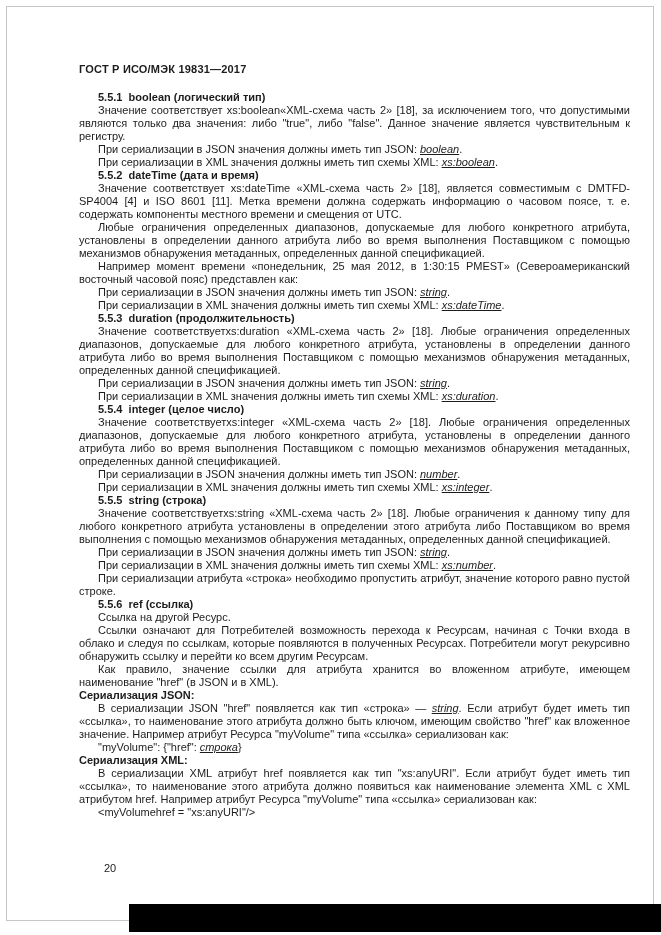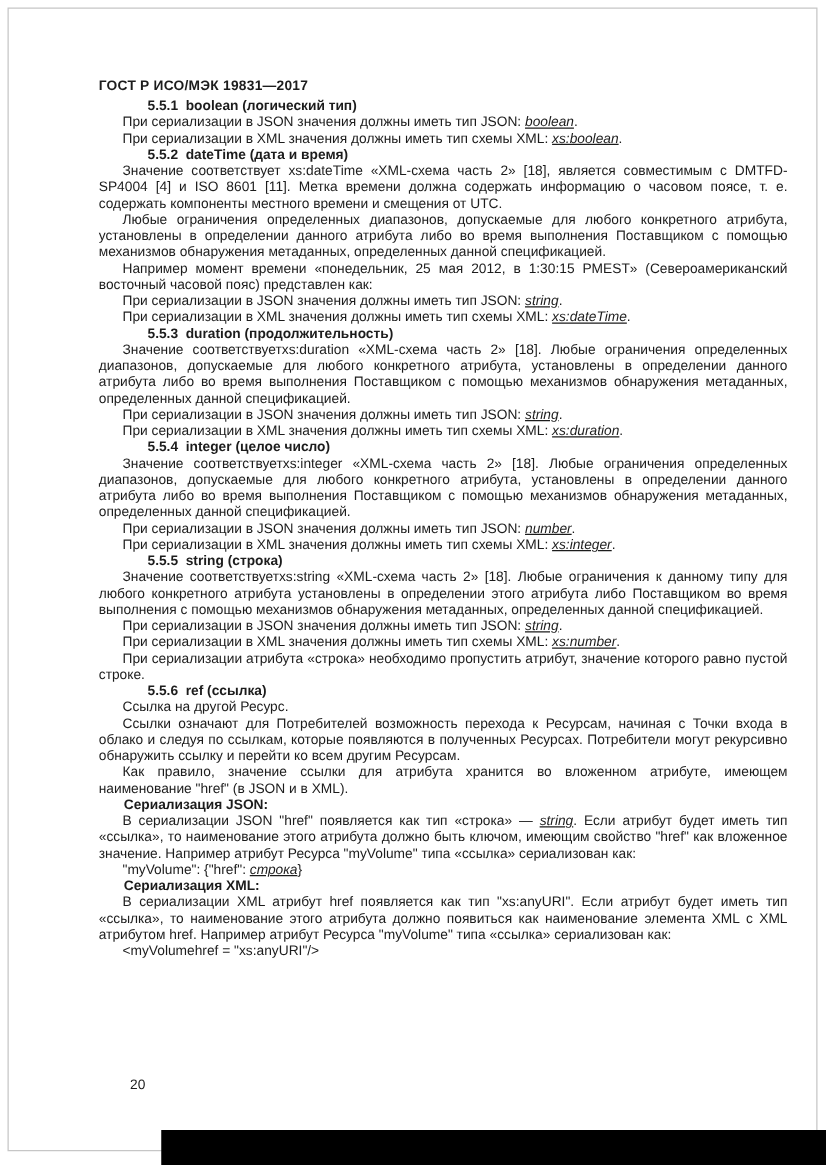--- a/index.html
+++ b/index.html
@@ -21,35 +21,34 @@
     box-sizing: border-box;
   }
   .content {
     position: absolute;
     left: 72px; top: 56px;
     width: 551px;
   }
   .doc-header {
     font-size: 11px;
     font-weight: bold;
-    margin-bottom: 4px;
+    margin-bottom: 16px;
     letter-spacing: 0.2px;
   }
   .blocks p {
     margin: 0;
     font-size: 11px;
     line-height: 13px;
     text-align: justify;
     text-indent: 19px;
   }
   .blocks p.h {
     font-weight: bold;
     text-align: left;
     white-space: pre-wrap;
-    margin-left: 20px;
   }
   .blocks p.flush { text-indent: 0; }
   .i { font-style: italic; text-decoration: underline; }
   .page-number {
     position: absolute;
     left: 65px; bottom: 46px;
     font-size: 11px;
     margin-left: 32px;
   }
   .black-bar {
@@ -60,20 +59,21 @@
   }
 </style>
 </head>
 <body>
 
 <div class="page">
   <div class="content">
     <div class="doc-header">ГОСТ Р ИСО/МЭК 19831—2017</div>
     <div class="blocks">
         <p class="h"><span>5.5.1  boolean (логический тип)</span></p>
+        <p><span>Значение соответствует xs:boolean«XML-схема часть 2» [18], за исключением того, что допустимыми являются только два значения: либо "true", либо "false". Данное значение является чувствительным к регистру.</span></p>
         <p><span>При сериализации в JSON значения должны иметь тип JSON: </span><span class="i">boolean</span><span>.</span></p>
         <p><span>При сериализации в XML значения должны иметь тип схемы XML: </span><span class="i">xs:boolean</span><span>.</span></p>
         <p class="h"><span>5.5.2  dateTime (дата и время)</span></p>
         <p><span>Значение соответствует xs:dateTime «XML-схема часть 2» [18], является совместимым с DMTFD-SP4004 [4] и ISO 8601 [11]. Метка времени должна содержать информацию о часовом поясе, т. е. содержать компоненты местного времени и смещения от UTC.</span></p>
         <p><span>Любые ограничения определенных диапазонов, допускаемые для любого конкретного атрибута, установлены в определении данного атрибута либо во время выполнения Поставщиком с помощью механизмов обнаружения метаданных, определенных данной спецификацией.</span></p>
         <p><span>Например момент времени «понедельник, 25 мая 2012, в 1:30:15 PMEST» (Североамериканский восточный часовой пояс) представлен как:</span></p>
         <p><span>При сериализации в JSON значения должны иметь тип JSON: </span><span class="i">string</span><span>.</span></p>
         <p><span>При сериализации в XML значения должны иметь тип схемы XML: </span><span class="i">xs:dateTime</span><span>.</span></p>
         <p class="h"><span>5.5.3  duration (продолжительность)</span></p>
         <p><span>Значение соответствуетxs:duration «XML-схема часть 2» [18]. Любые ограничения определенных диапазонов, допускаемые для любого конкретного атрибута, установлены в определении данного атрибута либо во время выполнения Поставщиком с помощью механизмов обнаружения метаданных, определенных данной спецификацией.</span></p>

